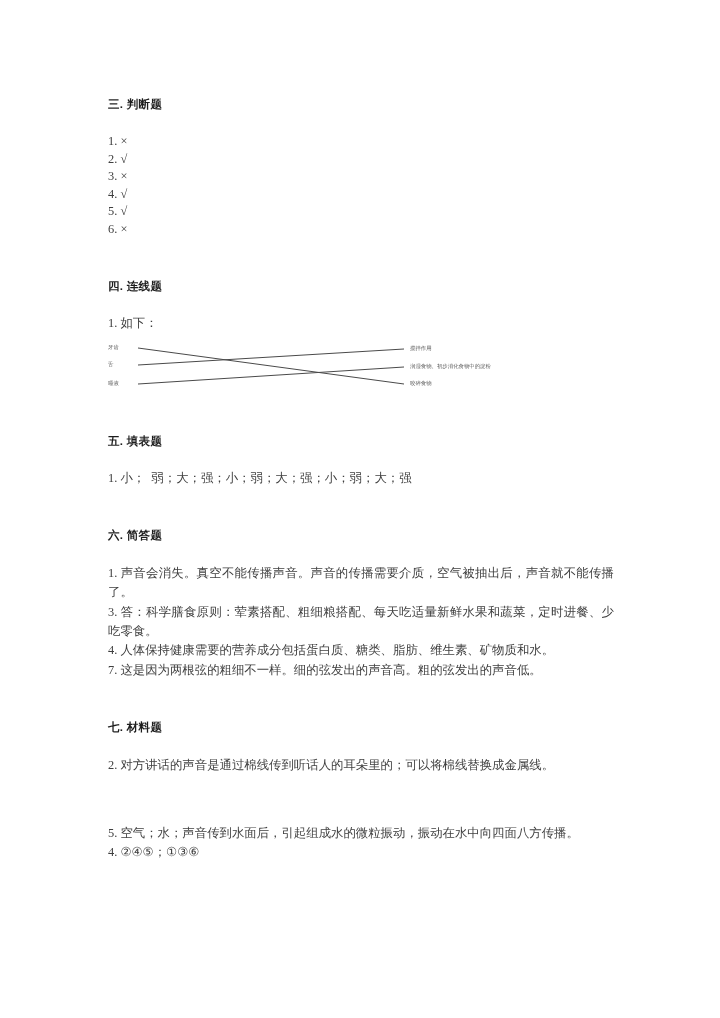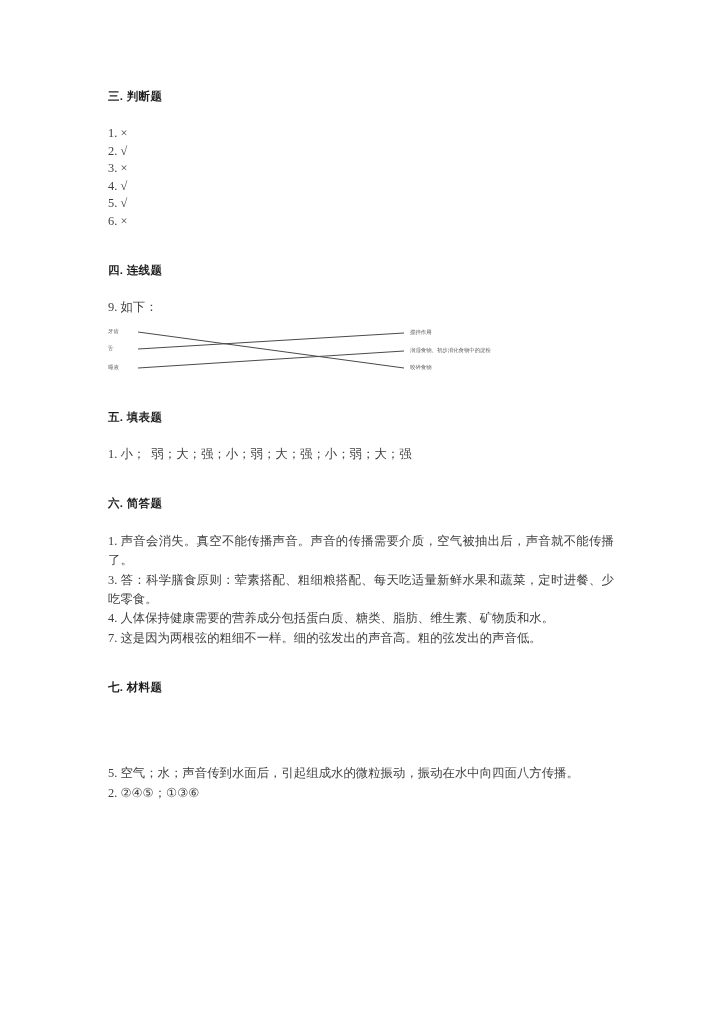--- a/index.html
+++ b/index.html
@@ -24,21 +24,21 @@
     width: 506px;
   }
   .section {
     margin-bottom: 0;
   }
   h2.sec-title {
     font-family: "Liberation Sans", "DejaVu Sans", sans-serif;
     font-size: 11.5px;
     font-weight: bold;
     color: #1d1d1d;
-    margin: 4px 0 0 0;
+    margin: 12px 0 0 0;
     padding: 0;
     line-height: 16px;
     letter-spacing: 0.3px;
   }
   .sec-gap-after-title {
     height: 21px;
   }
   .sec-gap-between {
     height: 27px;
   }
@@ -99,21 +99,21 @@
       <p class="ans-line">4. √</p>
       <p class="ans-line">5. √</p>
       <p class="ans-line">6. ×</p>
     </div>
 
     <div class="sec-gap-between"></div>
 
     <div class="section">
       <h2 class="sec-title">四. 连线题</h2>
       <div class="sec-gap-after-title"></div>
-      <p class="ans-line">9. 如下：</p>
+      <p class="ans-line">1. 如下：</p>
 
       <div class="match-wrap">
         <svg class="match-svg" viewBox="0 0 460 58">
           <line id="match-line-0" x1="30" y1="7" x2="296" y2="43" stroke="#4a4a4a" stroke-width="1"></line>
           <line id="match-line-1" x1="30" y1="24" x2="296" y2="8" stroke="#4a4a4a" stroke-width="1"></line>
           <line id="match-line-2" x1="30" y1="43" x2="296" y2="26" stroke="#4a4a4a" stroke-width="1"></line>
         </svg>
         <span class="match-label ml-left" style="left:0px; top:3px;">牙齿</span>
         <span class="match-label ml-left" style="left:0px; top:20px;">舌</span>
         <span class="match-label ml-left" style="left:0px; top:39px;">唾液</span>
@@ -140,24 +140,25 @@
       <p class="para-wide">3. 答：科学膳食原则：荤素搭配、粗细粮搭配、每天吃适量新鲜水果和蔬菜，定时进餐、少吃零食。</p>
       <p class="para-wide">4. 人体保持健康需要的营养成分包括蛋白质、糖类、脂肪、维生素、矿物质和水。</p>
       <p class="para-wide">7. 这是因为两根弦的粗细不一样。细的弦发出的声音高。粗的弦发出的声音低。</p>
     </div>
 
     <div class="sec-gap-between"></div>
 
     <div class="section">
       <h2 class="sec-title">七. 材料题</h2>
       <div class="sec-gap-after-title"></div>
+      <p class="para-wide">2. 对方讲话的声音是通过棉线传到听话人的耳朵里的；可以将棉线替换成金属线。</p>
     </div>
 
     <div class="sec-gap-between"></div>
 
     <div class="section">
       <div class="sec-gap-after-title"></div>
       <p class="para-wide">5. 空气；水；声音传到水面后，引起组成水的微粒振动，振动在水中向四面八方传播。</p>
-      <p class="para-wide">2. ②④⑤；①③⑥</p>
+      <p class="para-wide">4. ②④⑤；①③⑥</p>
     </div>
 
   </div>
 </div>
 
 </body></html>

